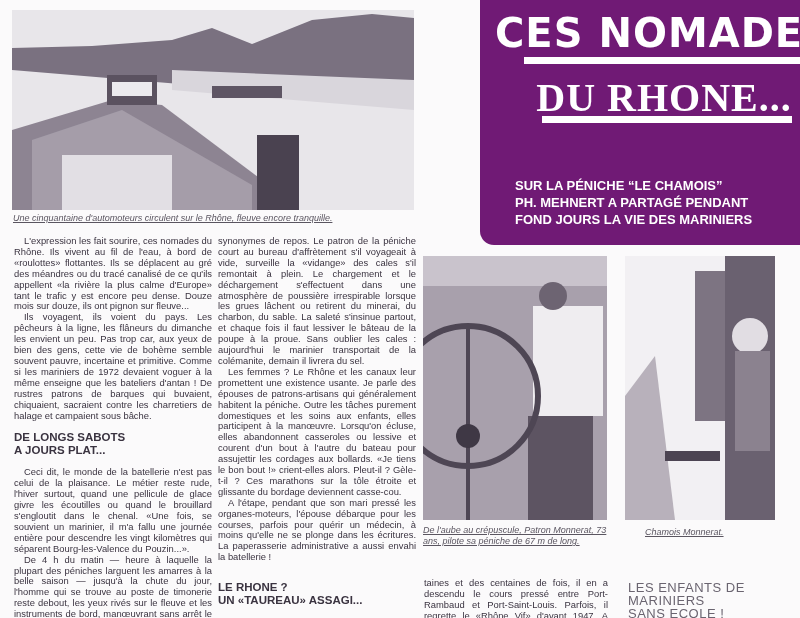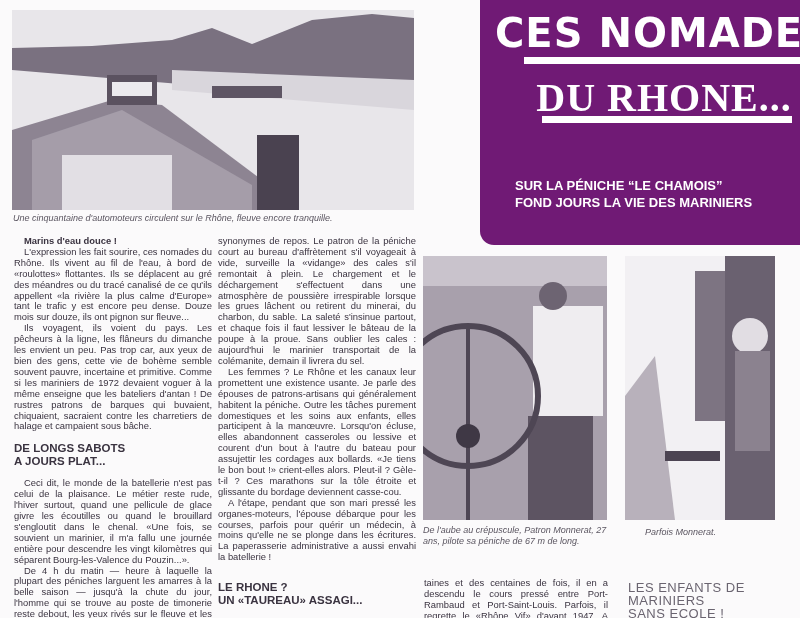--- a/index.html
+++ b/index.html
@@ -8,21 +8,21 @@
   .abs { position:absolute; }
 
   
   .photo { position:absolute; background:#cfcbd1; overflow:hidden; }
   .photo svg { width:100%; height:100%; display:block; }
 
   #photo-barge { left:12px; top:10px; width:402px; height:200px; }
   #photo-pilot { left:423px; top:256px; width:184px; height:264px; }
   #photo-wife { left:625px; top:256px; width:150px; height:264px; }
 
-  .caption { position:absolute; font-style:italic; font-size:9px; color:#5a5560; line-height:11px; }
+  .caption { position:absolute; font-style:italic; font-size:9px; color:#5a5560; line-height:11px;text-decoration:underline; }
   #cap-barge { left:13px; top:213px; }
   #cap-pilot { left:423px; top:525px; width:200px; }
   #cap-wife { left:645px; top:527px; }
 
   
   #headline-box { left:432px; top:0; width:368px; height:245px; background:#701a75;
                   border-radius:0 14px 14px 14px;margin-left:48px; }
   .hl { position:absolute; left:0; width:100%; text-align:center; color:#fff;
         font-family:"DejaVu Sans", sans-serif; font-weight:bold; letter-spacing:1px; }
   #hl-1 { top:10px; font-size:40px; }
@@ -61,26 +61,26 @@
 </div>
 <div class="caption" id="cap-barge">Une cinquantaine d'automoteurs circulent sur le Rhône, fleuve encore tranquille.</div>
 
 <div class="abs" id="headline-box">
   <div class="hl" id="hl-1">CES NOMADES</div>
   <div class="hl-rule" id="rule-1"></div>
   <div class="hl" id="hl-2">DU RHONE...</div>
   <div class="hl-rule" id="rule-2"></div>
   <div id="subhead">
     <div>SUR LA PÉNICHE “LE CHAMOIS”</div>
+    <div>PH. MEHNERT A PARTAGÉ PENDANT</div>
     <div>FOND JOURS LA VIE DES MARINIERS</div>
   </div>
 </div>
 
 <div class="col" id="col-1">
-  <p style="font-weight:bold">Marins d'eau douce !</p>
   <p>L'expression les fait sourire, ces nomades du Rhône. Ils vivent au fil de l'eau, à bord de «roulottes» flottantes. Ils se déplacent au gré des méandres ou du tracé canalisé de ce qu'ils appellent «la rivière la plus calme d'Europe» tant le trafic y est encore peu dense. Douze mois sur douze, ils ont pignon sur fleuve...</p>
   <p>Ils voyagent, ils voient du pays. Les pêcheurs à la ligne, les flâneurs du dimanche les envient un peu. Pas trop car, aux yeux de bien des gens, cette vie de bohème semble souvent pauvre, incertaine et primitive. Comme si les mariniers de 1972 devaient voguer à la même enseigne que les bateliers d'antan ! De rustres patrons de barques qui buvaient, chiquaient, sacraient contre les charretiers de halage et campaient sous bâche.</p>
   <h3>
     <span>DE LONGS SABOTS</span><br>
     <span>A JOURS PLAT...</span>
   </h3>
   <p>Ceci dit, le monde de la batellerie n'est pas celui de la plaisance. Le métier reste rude, l'hiver surtout, quand une pellicule de glace givre les écoutilles ou quand le brouillard s'engloutit dans le chenal. «Une fois, se souvient un marinier, il m'a fallu une journée entière pour descendre les vingt kilomètres qui séparent Bourg-les-Valence du Pouzin...».</p>
   <p>De 4 h du matin — heure à laquelle la plupart des péniches larguent les amarres à la belle saison — jusqu'à la chute du jour, l'homme qui se trouve au poste de timonerie reste debout, les yeux rivés sur le fleuve et les instruments de bord, manœuvrant sans arrêt le «moussaron», c'est-à-dire</p>
 </div>
 
@@ -100,34 +100,34 @@
     <rect width="184" height="264" fill="#a8a0ac"></rect>
     <rect x="0" y="0" width="184" height="30" fill="#c9c3cc"></rect>
     <rect x="110" y="50" width="70" height="110" fill="#efedf0"></rect>
     <circle cx="130" cy="40" r="14" fill="#6d6472"></circle>
     <rect x="105" y="160" width="65" height="104" fill="#5d5462"></rect>
     <circle cx="45" cy="140" r="70" fill="none" stroke="#4e4654" stroke-width="6"></circle>
     <line x1="45" y1="70" x2="45" y2="264" stroke="#4e4654" stroke-width="4"></line>
     <circle cx="45" cy="180" r="12" fill="#3f3845"></circle>
   </svg>
 </div>
-<div class="caption" id="cap-pilot">De l'aube au crépuscule, Patron Monnerat, 27 ans, pilote sa péniche de 67 m de long.</div>
+<div class="caption" id="cap-pilot">De l'aube au crépuscule, Patron Monnerat, 73 ans, pilote sa péniche de 67 m de long.</div>
 
 <div class="photo" id="photo-wife">
   <svg viewBox="0 0 150 264" preserveAspectRatio="none">
     <rect width="150" height="264" fill="#f2f0f3"></rect>
     <rect x="70" y="15" width="30" height="150" fill="#7d7482"></rect>
     <rect x="100" y="0" width="50" height="264" fill="#6a6170"></rect>
     <circle cx="125" cy="80" r="18" fill="#e1dde3"></circle>
     <rect x="110" y="95" width="35" height="100" fill="#8b828f"></rect>
     <path d="M0 140 L30 100 L50 264 L0 264 Z" fill="#b8b1bb"></path>
     <rect x="40" y="195" width="55" height="10" fill="#4c4452"></rect>
   </svg>
 </div>
-<div class="caption" id="cap-wife">Parfois Monnerat.</div>
+<div class="caption" id="cap-wife">Chamois Monnerat.</div>
 
 <div class="col" id="col-3">
   <p style="text-indent:0">taines et des centaines de fois, il en a descendu le cours pressé entre Port-Rambaud et Port-Saint-Louis. Parfois, il regrette le «Rhône Vif» d'avant 1947. A l'époque, les</p>
 </div>
 
 <div class="abs" id="sidebar-head">
   <div>LES ENFANTS DE MARINIERS</div>
   <div>SANS ECOLE !</div>
 </div>
 

